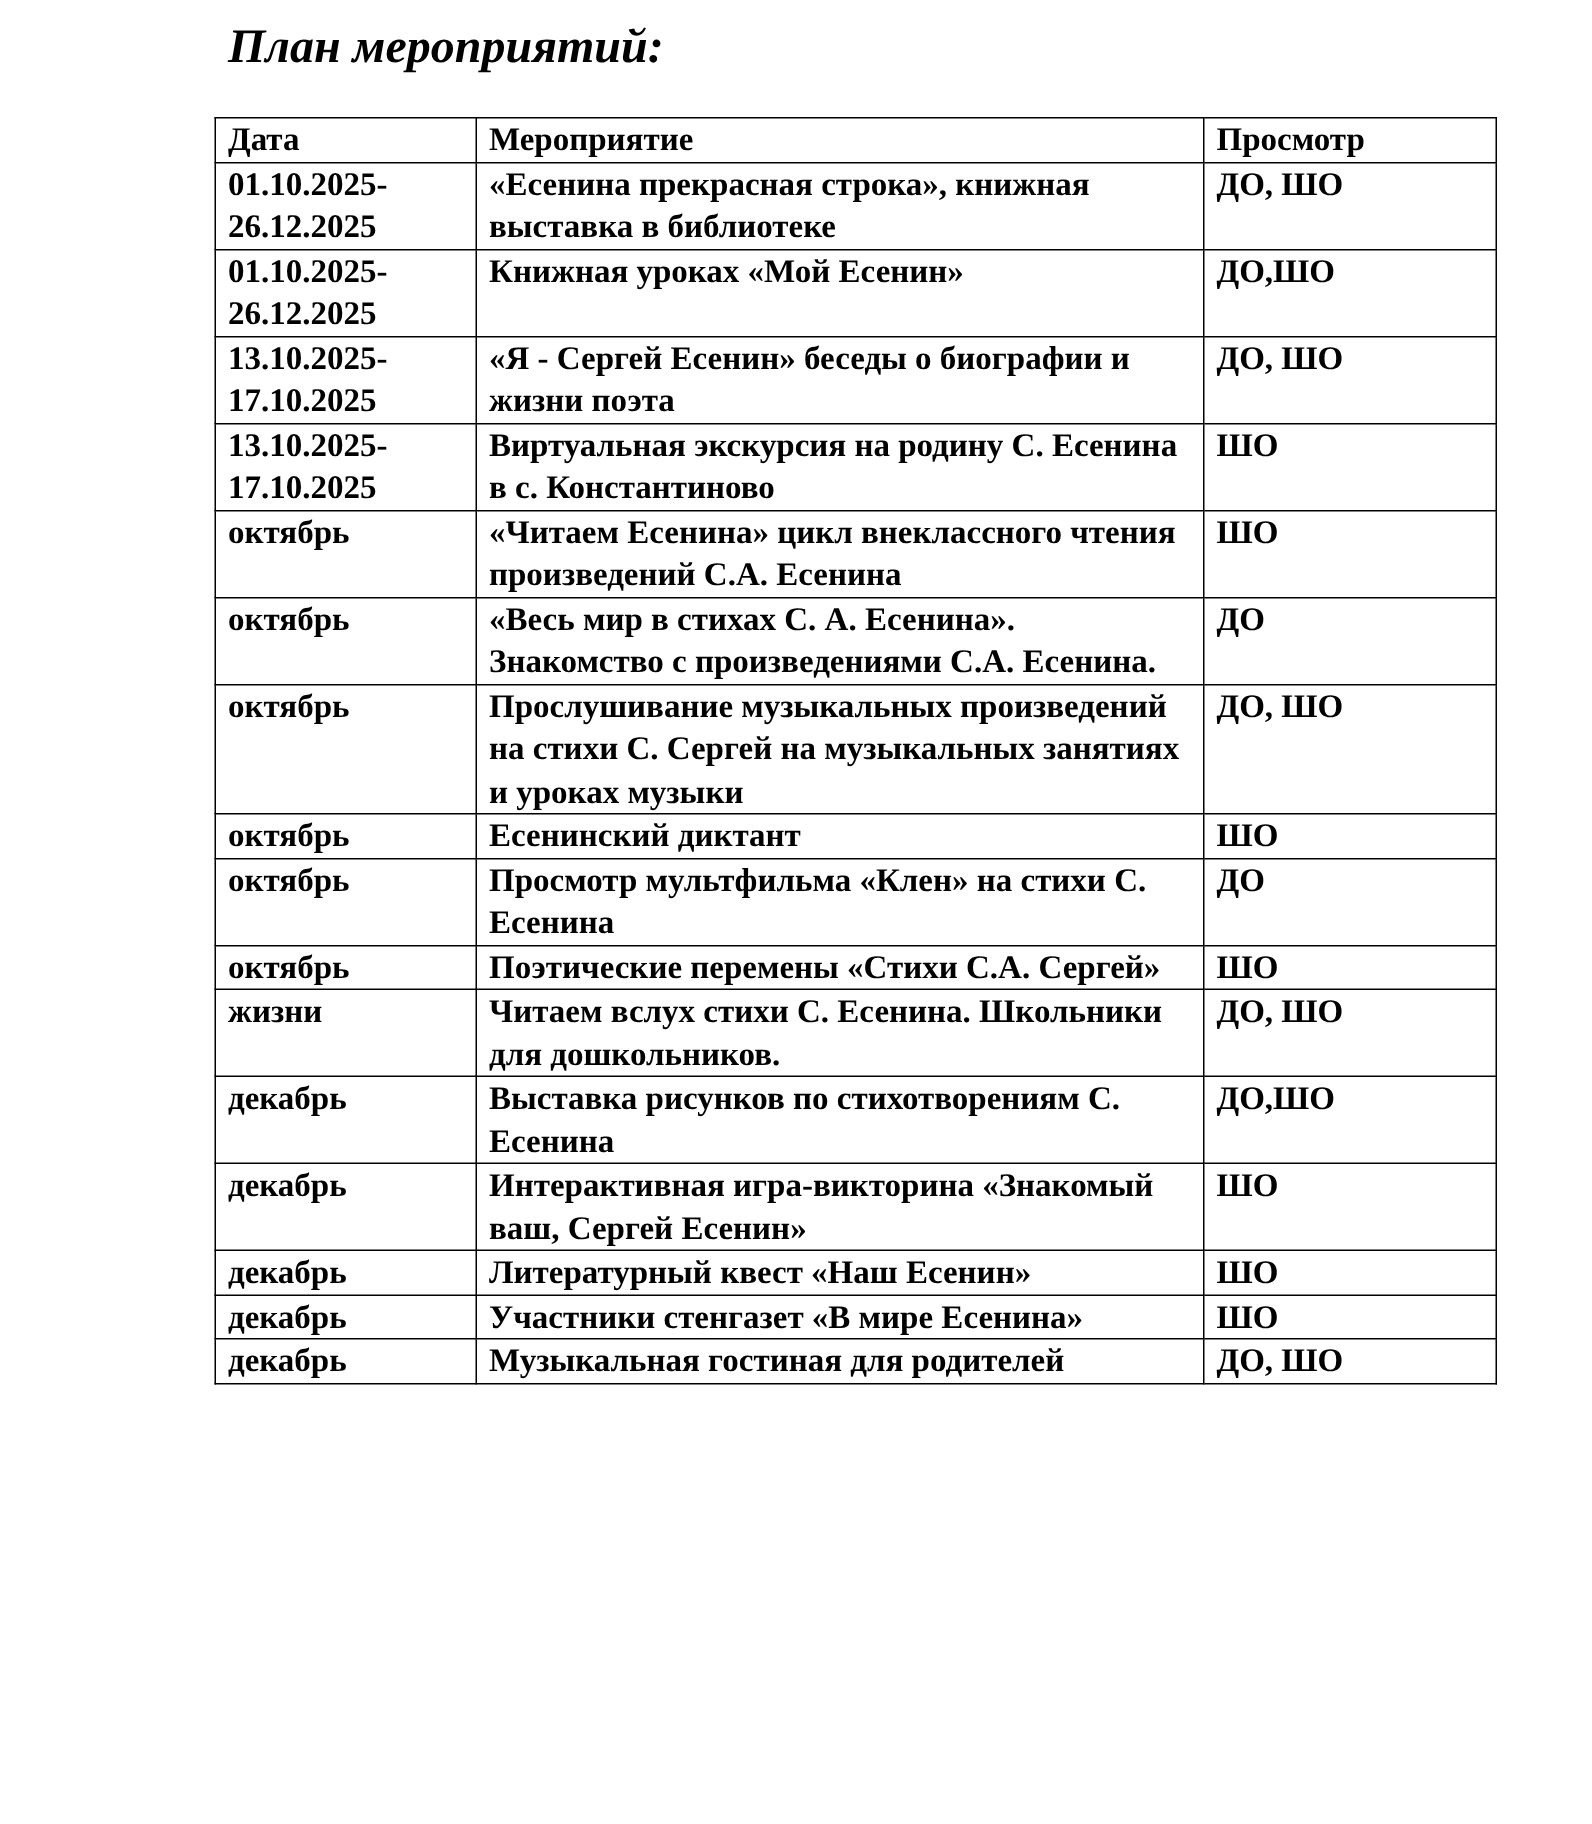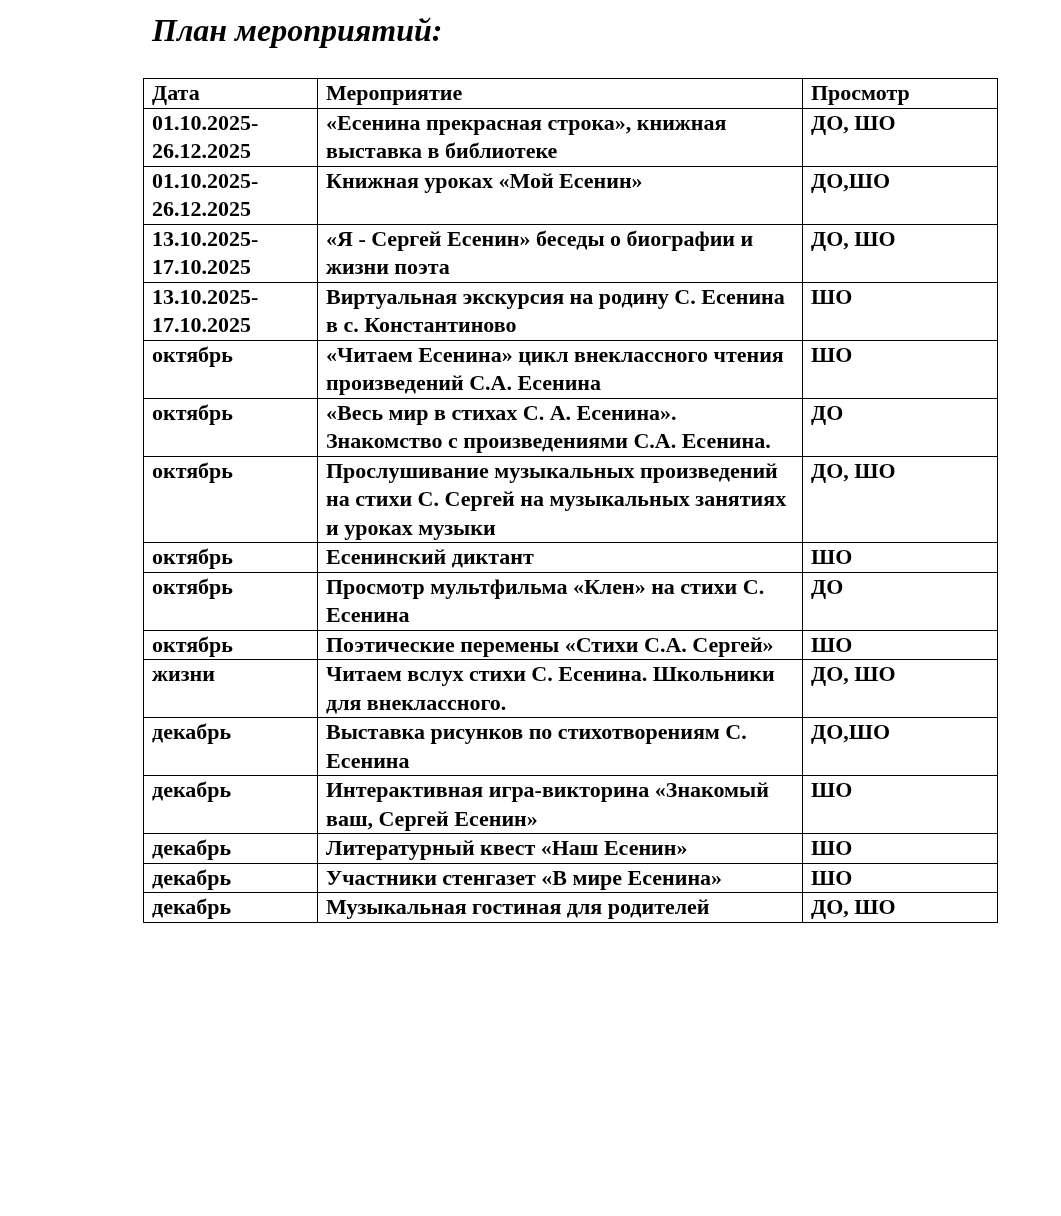--- a/index.html
+++ b/index.html
@@ -113,21 +113,21 @@
           <td>Просмотр мультфильма «Клен» на стихи С. Есенина</td>
           <td>ДО</td>
         </tr>
         <tr>
           <td>октябрь</td>
           <td>Поэтические перемены «Стихи С.А. Сергей»</td>
           <td>ШО</td>
         </tr>
         <tr>
           <td>жизни</td>
-          <td>Читаем вслух стихи С. Есенина. Школьники для внеклассного.</td>
+          <td>Читаем вслух стихи С. Есенина. Школьники для дошкольников.</td>
           <td>ДО, ШО</td>
         </tr>
         <tr>
           <td>декабрь</td>
           <td>Выставка рисунков по стихотворениям С. Есенина</td>
           <td>ДО,ШО</td>
         </tr>
         <tr>
           <td>декабрь</td>
           <td>Интерактивная игра-викторина «Знакомый ваш, Сергей Есенин»</td>

